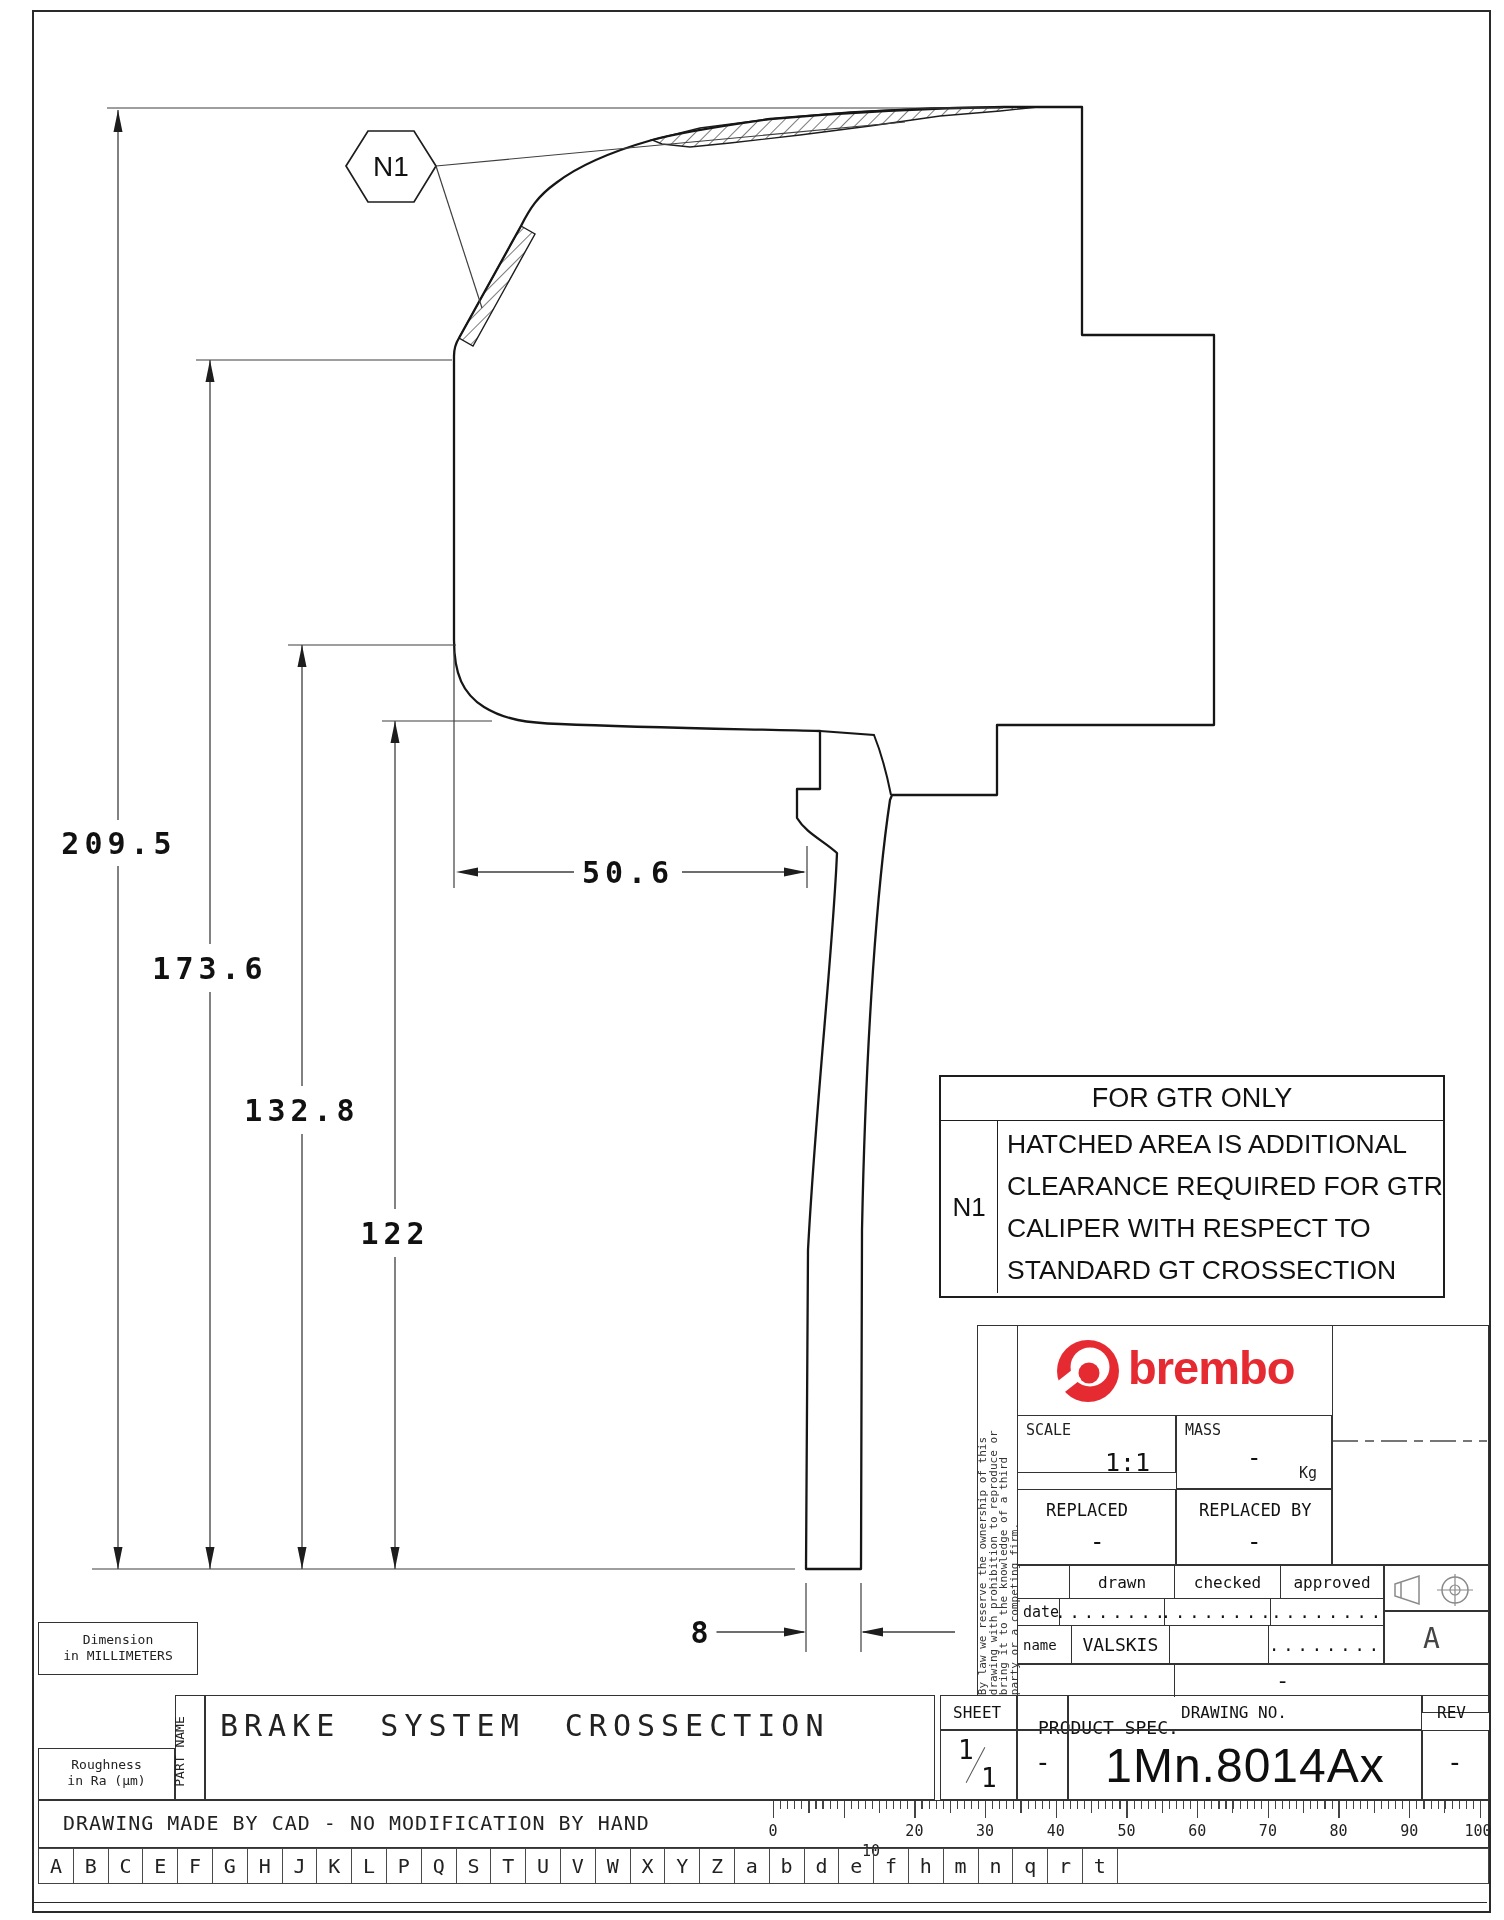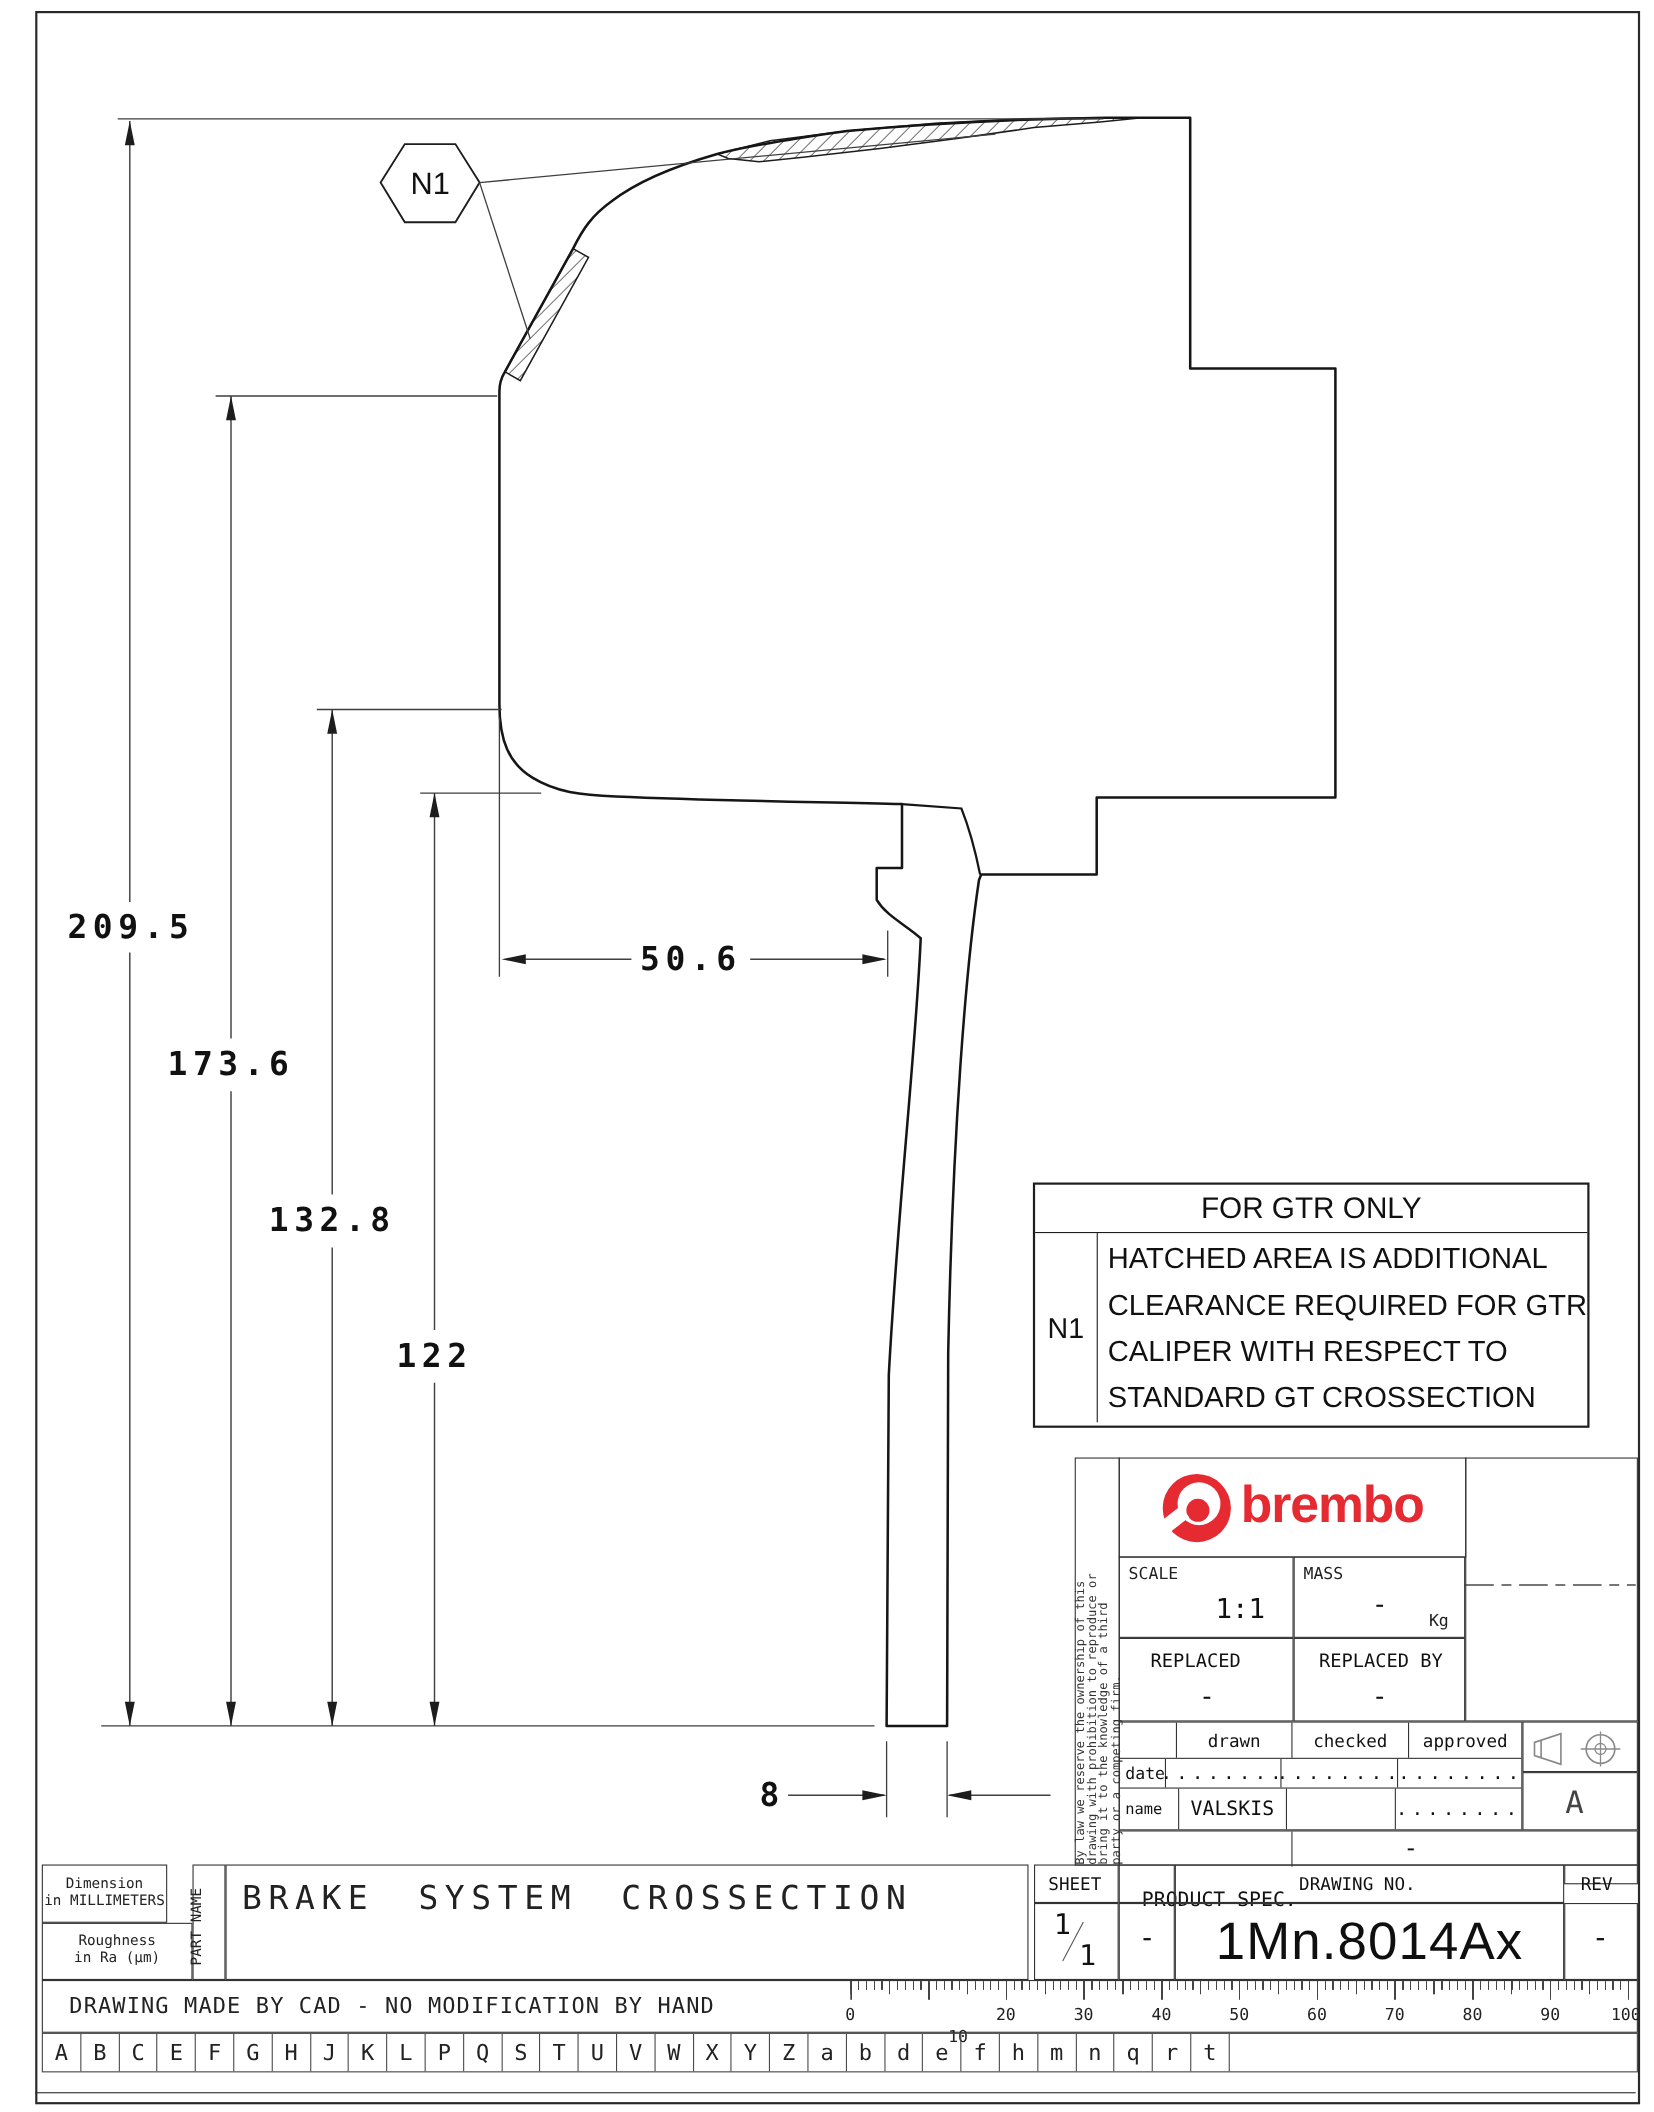--- a/index.html
+++ b/index.html
@@ -156,21 +156,21 @@
       <circle cx="32" cy="32" r="31" fill="#e62a32"></circle>
       <circle cx="34" cy="28" r="19.5" fill="#ffffff"></circle>
       <circle cx="33" cy="34" r="10.5" fill="#e62a32"></circle>
       <rect x="-6" y="38" width="30" height="13" fill="#ffffff" transform="rotate(-38 9 44)"></rect>
     </svg>
     <span class="abs brand" style="left:110px;top:14px;color:#e62a32;">brembo</span>
   </div>
 
   <div class="cell" style="left:1332px;top:1325px;width:157px;height:240px;"></div>
 
-  <div class="cell" style="left:1017px;top:1415px;width:159px;height:74px;">
+  <div class="cell" style="left:1017px;top:1415px;width:159px;height:58px;">
     <span class="abs tb-small" style="left:8px;top:5px;">SCALE</span>
     <span class="abs" style="left:58px;top:32px;font-size:25px;margin-left:29px;">1:1</span>
   </div>
   <div class="cell" style="left:1176px;top:1415px;width:156px;height:74px;">
     <span class="abs tb-small" style="left:8px;top:5px;">MASS</span>
     <span class="abs" style="left:70px;top:28px;font-size:24px;">-</span>
     <span class="abs tb-small" style="left:122px;top:48px;">Kg</span>
   </div>
 
   <div class="cell" style="left:1017px;top:1489px;width:159px;height:76px;">
@@ -239,21 +239,21 @@
   <div class="cell" style="left:1068px;top:1730px;width:354px;height:70px;display:flex;align-items:center;justify-content:center;">
     <span class="bigno">1Mn.8014Ax</span>
   </div>
   <div class="cell" style="left:1422px;top:1695px;width:67px;height:18px;">
     <span class="abs" style="left:14px;top:7px;font-size:16px;">REV</span>
   </div>
   <div class="cell" style="left:1422px;top:1730px;width:67px;height:70px;">
     <span class="abs" style="left:24px;top:16px;font-size:26px;">-</span>
   </div>
 
-  <div class="cell" style="left:38px;top:1695px;width:114px;height:53px;">
+  <div class="cell" style="left:38px;top:1622px;width:160px;height:53px;">
     <div class="ftxt" style="text-align:center;font-size:13px;line-height:16px;padding-top:9px;">
       <div>Dimension</div>
       <div>in MILLIMETERS</div>
     </div>
   </div>
   <div class="cell" style="left:38px;top:1748px;width:137px;height:52px;">
     <div class="ftxt" style="text-align:center;font-size:13px;line-height:16px;padding-top:8px;">
       <div>Roughness</div>
       <div>in Ra (μm)</div>
     </div>

